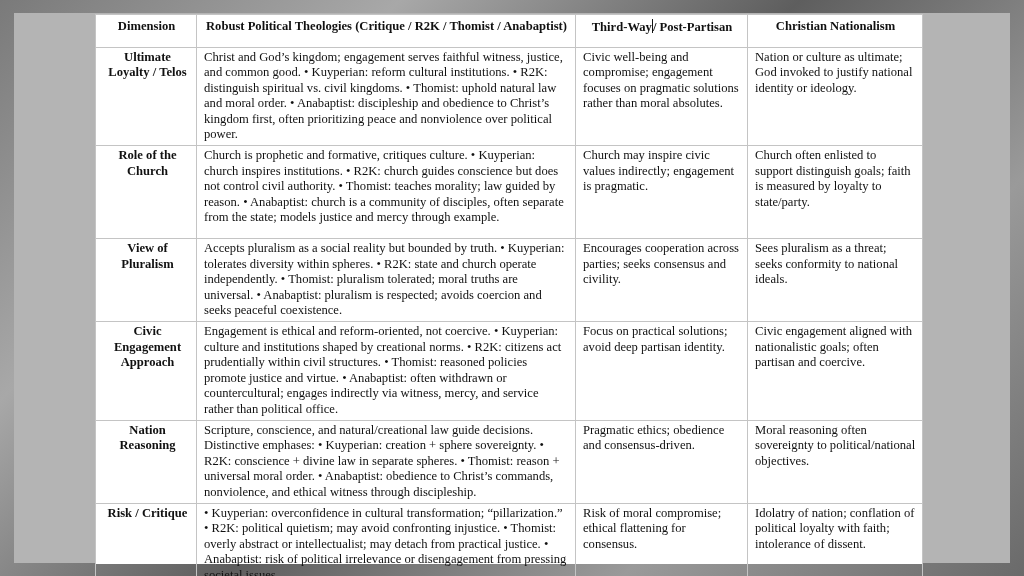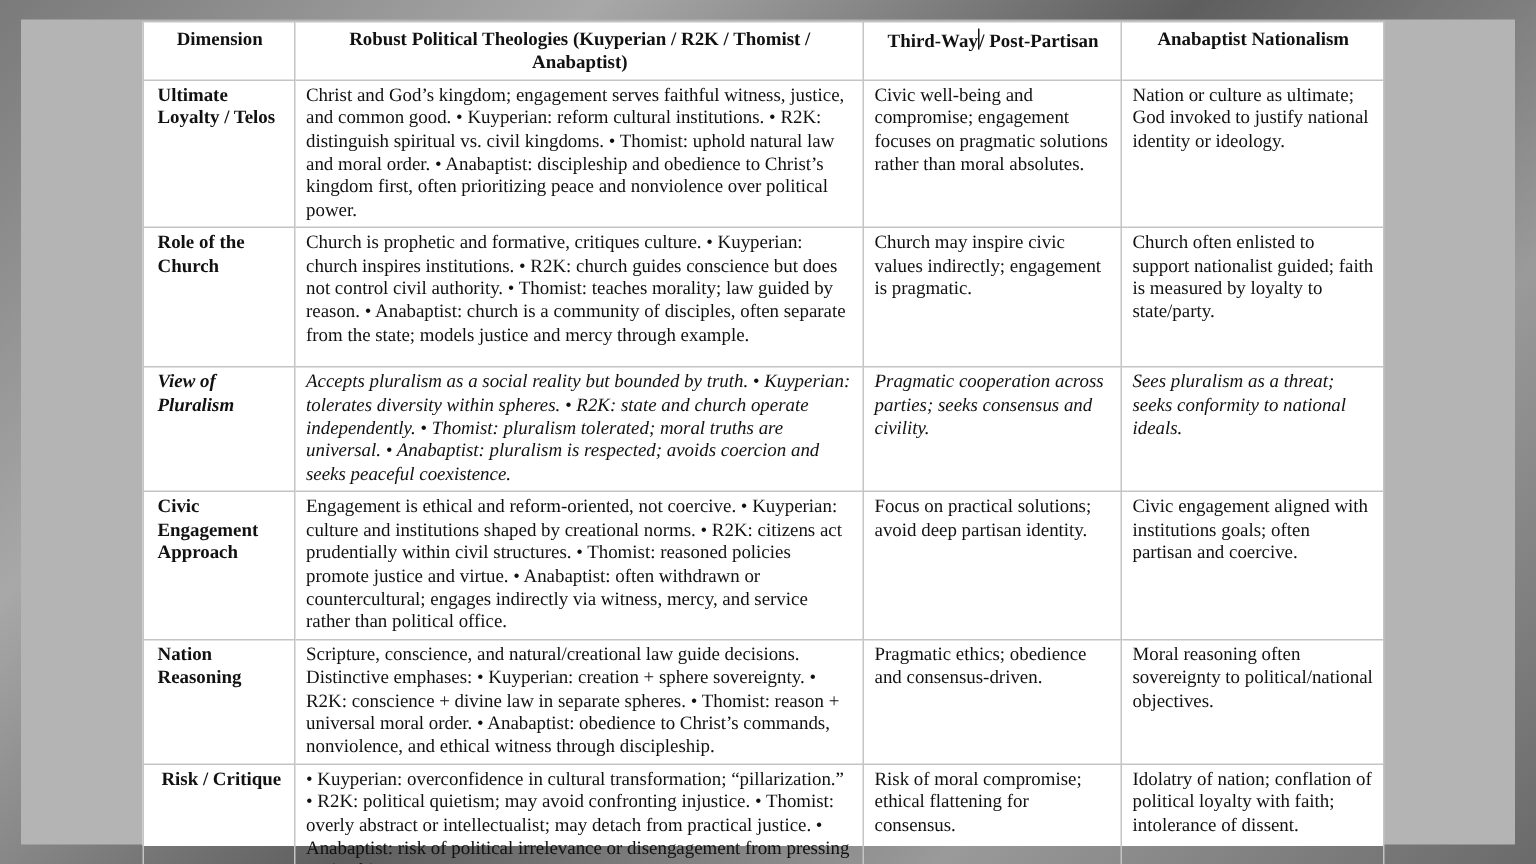--- a/index.html
+++ b/index.html
@@ -17,70 +17,70 @@
     background:#ffffff;
   }
   table {
     border-collapse:collapse; width:100%; table-layout:fixed;
     font-size:12.6px; line-height:15.4px; color:#111;
   }
   th, td {
     border:1px solid #c4c4c4; vertical-align:top; padding:2px 6px 3px 7px;
   }
   th { font-weight:bold; text-align:center; padding-top:4px; }
-  td.dim { font-weight:bold; padding-left:9px; }
+  td.dim { font-weight:bold; padding-left:9px;text-align:center; }
   td.dim.center { text-align:center; }
   col.c1 { width:101px; } col.c2 { width:379px; } col.c3 { width:172px; } col.c4 { width:175px; }
-  tr.h0 { height:33px; } tr.r1 { height:95px; } tr.r2 { height:93px; } tr.r3 { height:74px;font-style:italic; }
+  tr.h0 { height:33px; } tr.r1 { height:95px; } tr.r2 { height:93px; } tr.r3 { height:74px; }
   tr.r4 { height:94px; } tr.r5 { height:77px; } tr.r6 { height:78px; }
   .cursor { display:inline-block; width:1px; height:14px; background:#111; vertical-align:-2px; }
 </style>
 </head>
 <body>
 
 <div class="backdrop"></div>
 
 <div class="doc">
   <table>
     <colgroup>
         <col class="c1">
         <col class="c2">
         <col class="c3">
         <col class="c4">
       </colgroup>
     <tbody>
         <tr class="h0">
       <th>Dimension</th>
-      <th>Robust Political Theologies (Kuyperian / R2K / Thomist / Anabaptist)</th>
+      <th>Robust Political Theologies (Critique / R2K / Thomist / Anabaptist)</th>
       <th><span>Third-Way</span><span class="cursor"></span><span>/ Post-Partisan</span></th>
-      <th>Anabaptist Nationalism</th>
+      <th>Christian Nationalism</th>
     </tr>
     <tr class="r1">
       <td class="dim">Ultimate Loyalty / Telos</td>
       <td>Christ and God’s kingdom; engagement serves faithful witness, justice, and common good. • Kuyperian: reform cultural institutions. • R2K: distinguish spiritual vs. civil kingdoms. • Thomist: uphold natural law and moral order. • Anabaptist: discipleship and obedience to Christ’s kingdom first, often prioritizing peace and nonviolence over political power.</td>
       <td>Civic well-being and compromise; engagement focuses on pragmatic solutions rather than moral absolutes.</td>
       <td>Nation or culture as ultimate; God invoked to justify national identity or ideology.</td>
     </tr>
     <tr class="r2">
       <td class="dim">Role of the Church</td>
       <td>Church is prophetic and formative, critiques culture. • Kuyperian: church inspires institutions. • R2K: church guides conscience but does not control civil authority. • Thomist: teaches morality; law guided by reason. • Anabaptist: church is a community of disciples, often separate from the state; models justice and mercy through example.</td>
       <td>Church may inspire civic values indirectly; engagement is pragmatic.</td>
-      <td>Church often enlisted to support nationalist guided; faith is measured by loyalty to state/party.</td>
+      <td>Church often enlisted to support distinguish goals; faith is measured by loyalty to state/party.</td>
     </tr>
     <tr class="r3">
       <td class="dim">View of Pluralism</td>
       <td>Accepts pluralism as a social reality but bounded by truth. • Kuyperian: tolerates diversity within spheres. • R2K: state and church operate independently. • Thomist: pluralism tolerated; moral truths are universal. • Anabaptist: pluralism is respected; avoids coercion and seeks peaceful coexistence.</td>
-      <td>Pragmatic cooperation across parties; seeks consensus and civility.</td>
+      <td>Encourages cooperation across parties; seeks consensus and civility.</td>
       <td>Sees pluralism as a threat; seeks conformity to national ideals.</td>
     </tr>
     <tr class="r4">
       <td class="dim">Civic Engagement Approach</td>
       <td>Engagement is ethical and reform-oriented, not coercive. • Kuyperian: culture and institutions shaped by creational norms. • R2K: citizens act prudentially within civil structures. • Thomist: reasoned policies promote justice and virtue. • Anabaptist: often withdrawn or countercultural; engages indirectly via witness, mercy, and service rather than political office.</td>
       <td>Focus on practical solutions; avoid deep partisan identity.</td>
-      <td>Civic engagement aligned with institutions goals; often partisan and coercive.</td>
+      <td>Civic engagement aligned with nationalistic goals; often partisan and coercive.</td>
     </tr>
     <tr class="r5">
       <td class="dim">Nation Reasoning</td>
       <td>Scripture, conscience, and natural/creational law guide decisions. Distinctive emphases: • Kuyperian: creation + sphere sovereignty. • R2K: conscience + divine law in separate spheres. • Thomist: reason + universal moral order. • Anabaptist: obedience to Christ’s commands, nonviolence, and ethical witness through discipleship.</td>
       <td>Pragmatic ethics; obedience and consensus-driven.</td>
       <td>Moral reasoning often sovereignty to political/national objectives.</td>
     </tr>
     <tr class="r6">
       <td class="dim center">Risk / Critique</td>
       <td>• Kuyperian: overconfidence in cultural transformation; “pillarization.” • R2K: political quietism; may avoid confronting injustice. • Thomist: overly abstract or intellectualist; may detach from practical justice. • Anabaptist: risk of political irrelevance or disengagement from pressing societal issues.</td>

